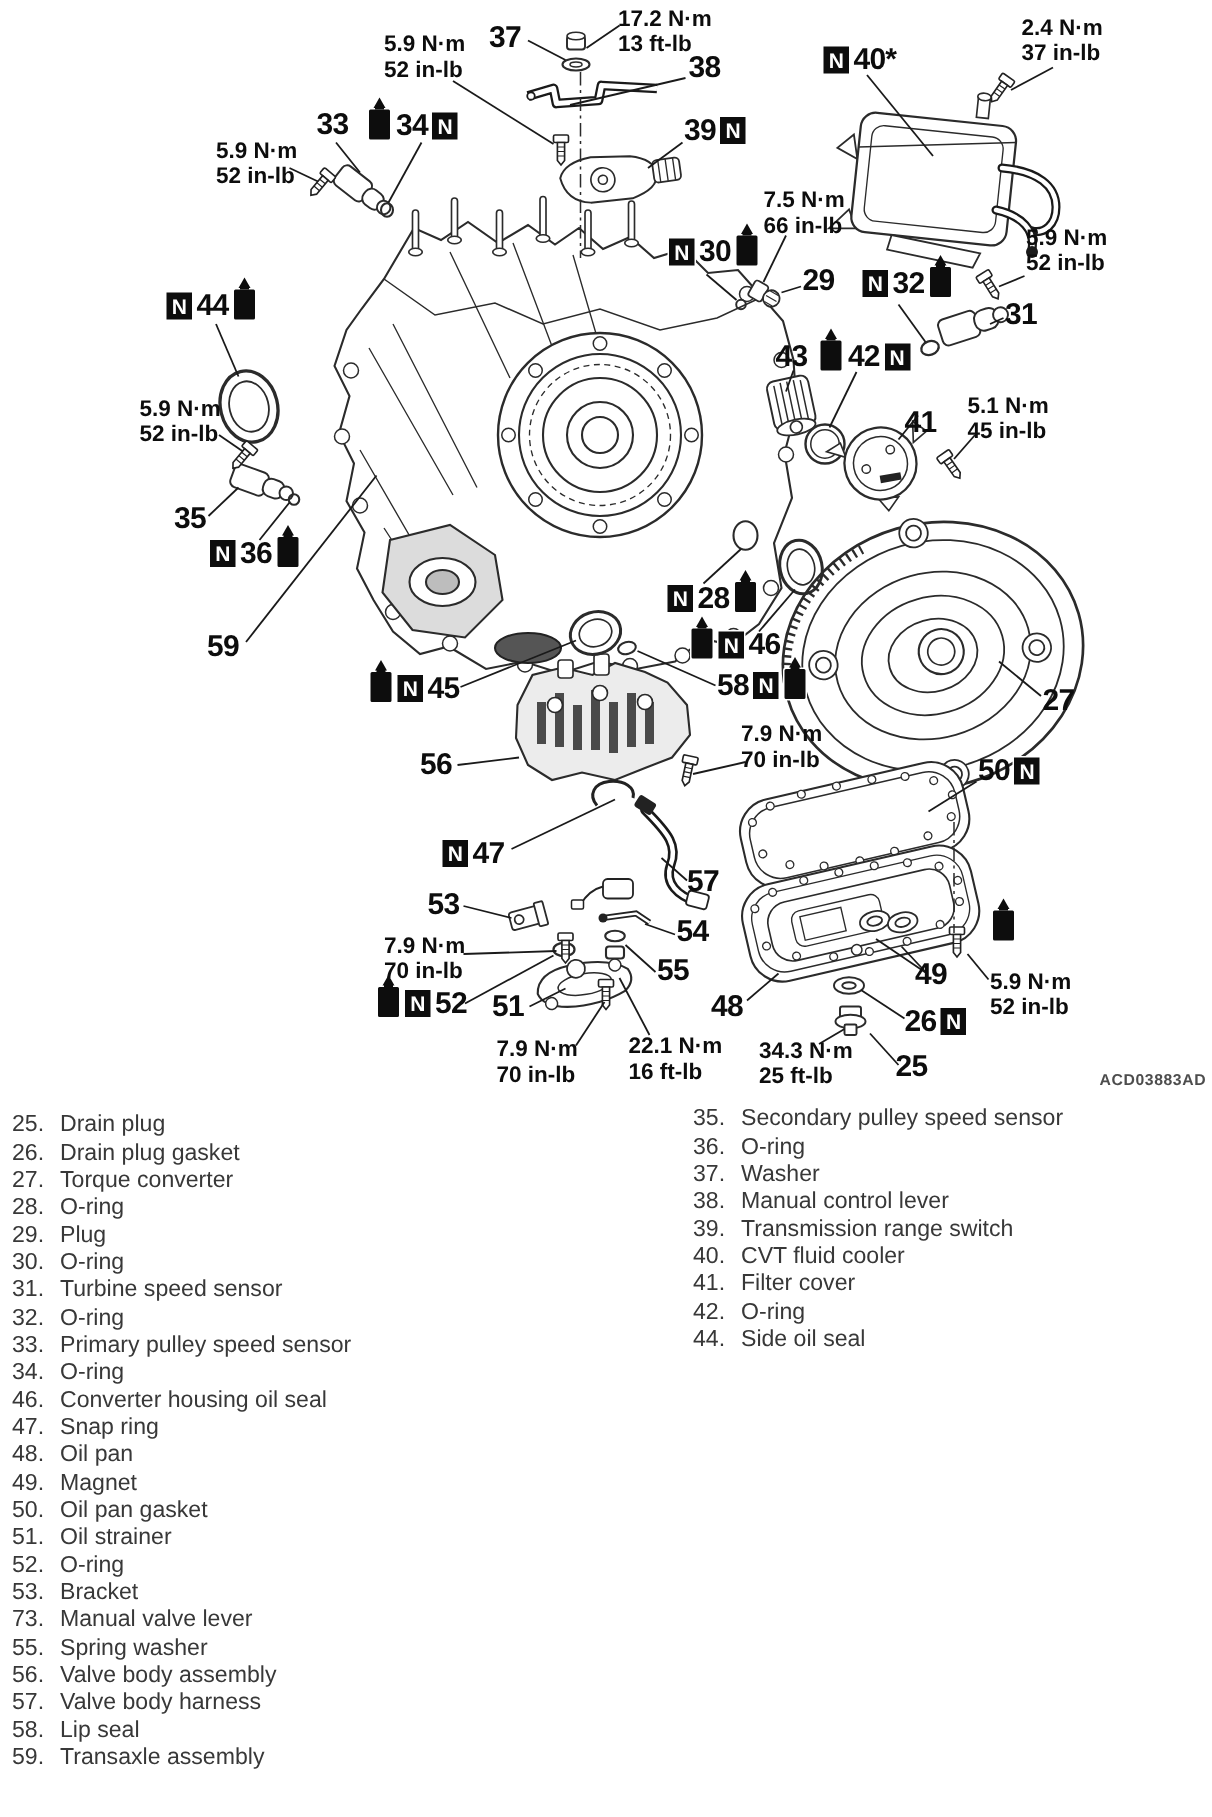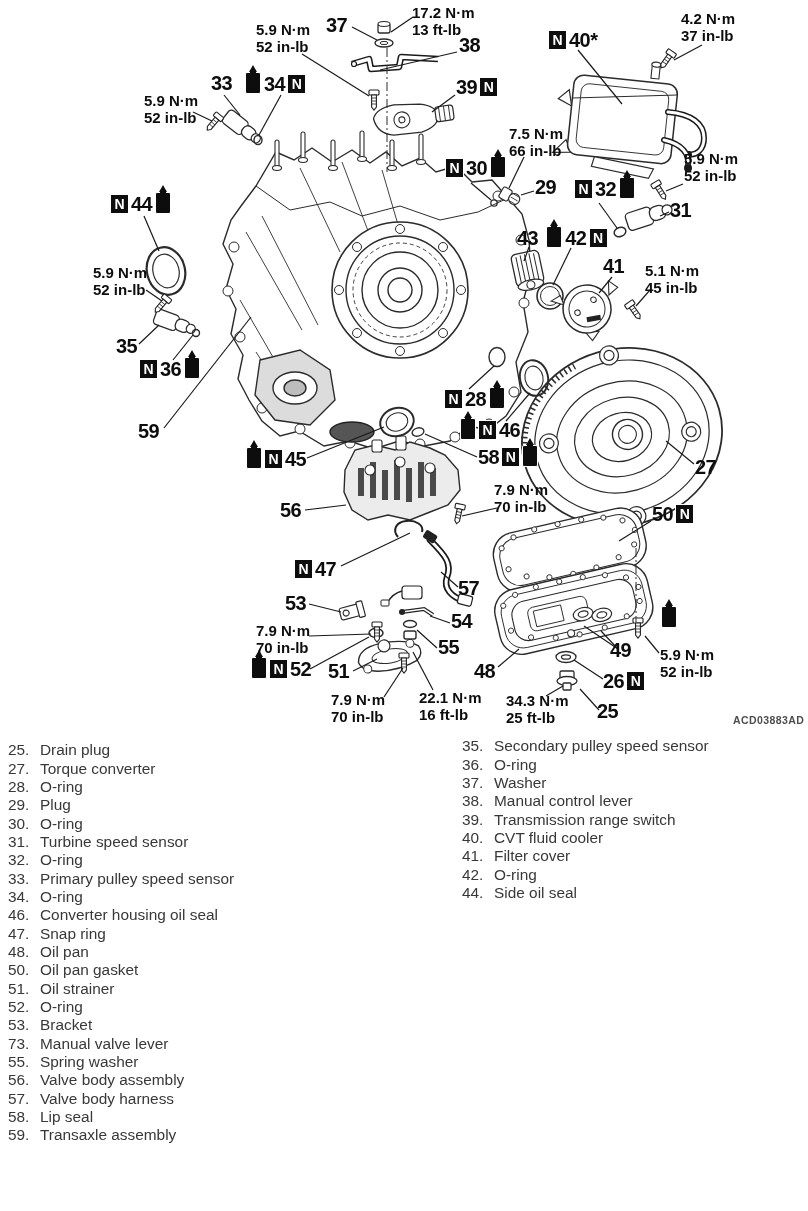--- a/index.html
+++ b/index.html
@@ -445,21 +445,21 @@
       <div>52 in-lb</div>
     </div>
   <div class="co" style="left:459px;top:35px">
       <span class="num">38</span>
     </div>
   <div class="co" style="left:549px;top:30px">
       <span class="nbox lead">N</span>
       <span class="num">40*</span>
     </div>
   <div class="tq" style="left:681px;top:11px">
-      <div>4.2 N·m</div>
+      <div>2.4 N·m</div>
       <div>37 in-lb</div>
     </div>
 
   <div class="co" style="left:211px;top:73px">
       <span class="num">33</span>
     </div>
   <div class="co" style="left:242px;top:72px">
       <span class="bottle"></span>
       <span class="num">34</span>
       <span class="nbox">N</span>
@@ -497,21 +497,21 @@
   <div class="co" style="left:670px;top:200px">
       <span class="num">31</span>
     </div>
 
   <div class="co" style="left:517px;top:226px">
       <span class="num">43</span>
       <span class="bottle" style="margin-left:8px"></span>
       <span class="num">42</span>
       <span class="nbox">N</span>
     </div>
-  <div class="co" style="left:603px;top:256px">
+  <div class="co" style="left:603px;top:272px">
       <span class="num">41</span>
     </div>
   <div class="tq" style="left:645px;top:263px">
       <div>5.1 N·m</div>
       <div>45 in-lb</div>
     </div>
 
   <div class="co" style="left:111px;top:192px">
       <span class="nbox lead">N</span>
       <span class="num">44</span>
@@ -634,20 +634,24 @@
   <div class="figcode">ACD03883AD</div>
 
   <div class="plist" id="plist-left">
     <ol class="bare">
 
         <li class="prow">
           <span class="pnum">25.</span>
           <span class="pname">Drain plug</span>
         </li>
 
+        <li class="prow">
+          <span class="pnum">26.</span>
+          <span class="pname">Drain plug gasket</span>
+        </li>
 
         <li class="prow">
           <span class="pnum">27.</span>
           <span class="pname">Torque converter</span>
         </li>
 
         <li class="prow">
           <span class="pnum">28.</span>
           <span class="pname">O-ring</span>
         </li>
@@ -693,20 +697,24 @@
         <li class="prow">
           <span class="pnum">47.</span>
           <span class="pname">Snap ring</span>
         </li>
 
         <li class="prow">
           <span class="pnum">48.</span>
           <span class="pname">Oil pan</span>
         </li>
 
+        <li class="prow">
+          <span class="pnum">49.</span>
+          <span class="pname">Magnet</span>
+        </li>
 
         <li class="prow">
           <span class="pnum">50.</span>
           <span class="pname">Oil pan gasket</span>
         </li>
 
         <li class="prow">
           <span class="pnum">51.</span>
           <span class="pname">Oil strainer</span>
         </li>

